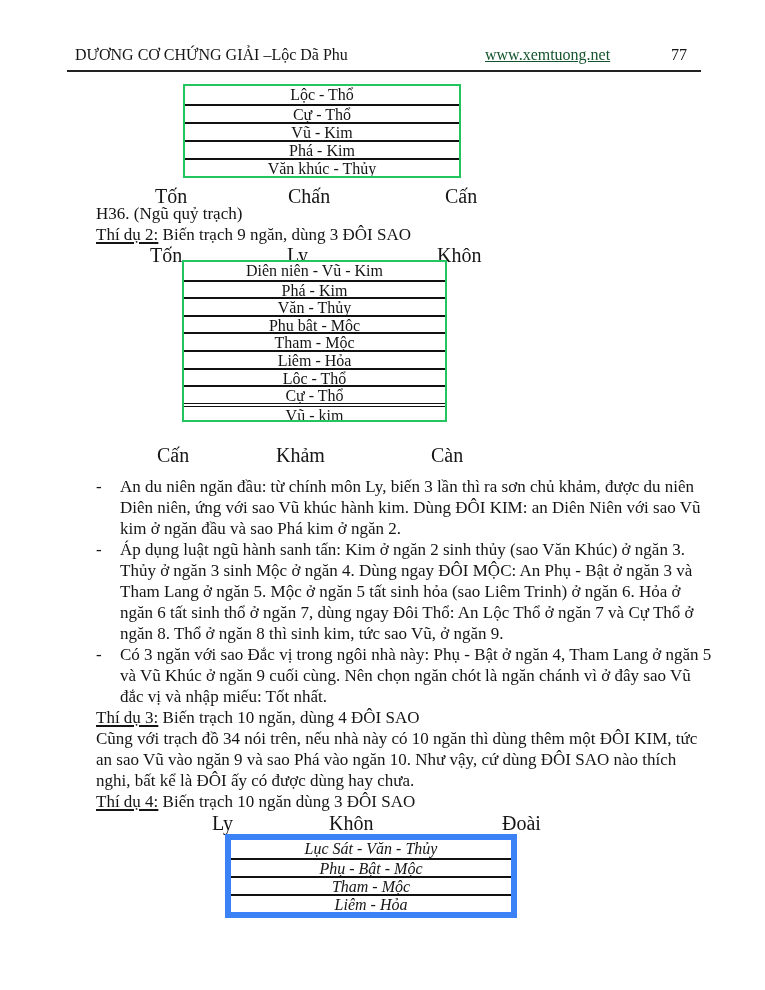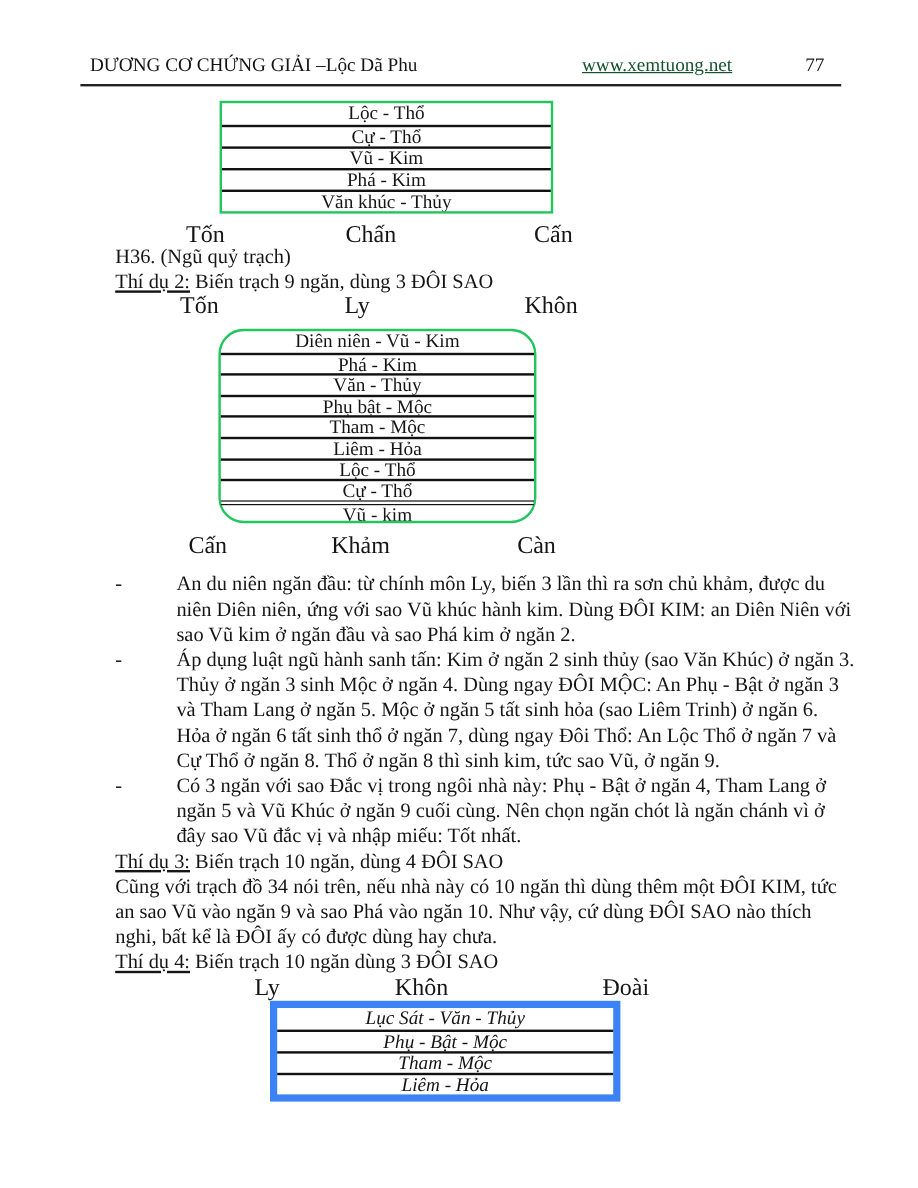--- a/index.html
+++ b/index.html
@@ -17,38 +17,38 @@
   .hdr-rule  { position:absolute; left:67px; top:70px; width:634px; border-top:2px solid #222; }
 
   
   .tbl { position:absolute; border:2px solid #22c55e; background:#fff; }
   .tbl .row {
     height:18px; line-height:18px; text-align:center;
     font-size:16px; white-space:nowrap; overflow:hidden;
   }
   .tbl .row + .row { border-top:2px solid #111; }
   .tbl1 { left:183px; top:84px;  width:278px; }
-  .tbl2 { left:182px; top:274px; width:265px;border-radius:21px; }
+  .tbl2 { left:182px; top:260px; width:265px; }
   .tbl2 .row { height:17.6px; line-height:17.6px; }
   .tbl2 .row.dbl { border-top:4px double #111; }
   .tbl3 { position:relative; margin-left:129px; margin-top:1px; width:292px; border:6px solid #3b82f6;font-style:italic; }
 
   
   .trig { position:absolute; font-size:20px; white-space:nowrap; }
 
   
   .h36   { position:absolute; left:96px; top:204px; font-size:17px; }
   .exm2  { position:absolute; left:96px; top:225px; font-size:17px; }
   .u { text-decoration:underline; text-decoration-thickness:1.5px; text-underline-offset:2px; }
 
   
   .textsec { position:absolute; left:96px; top:476px; width:618px;
              font-size:17px; line-height:21px; }
   .textsec ul { list-style:none; }
-  .textsec li { display:flex;gap:27px; }
+  .textsec li { display:flex; }
   .textsec li .dash { flex:0 0 24px; }
   .textsec li .dash::before { content:"-"; }
   .textsec li .btxt { width:592px; }
   .fig3 { position:relative; margin-top:1px; height:110px; }
   .fig3 .trig { top:0; }
 </style>
 </head>
 <body>
 
 <div class="page">

